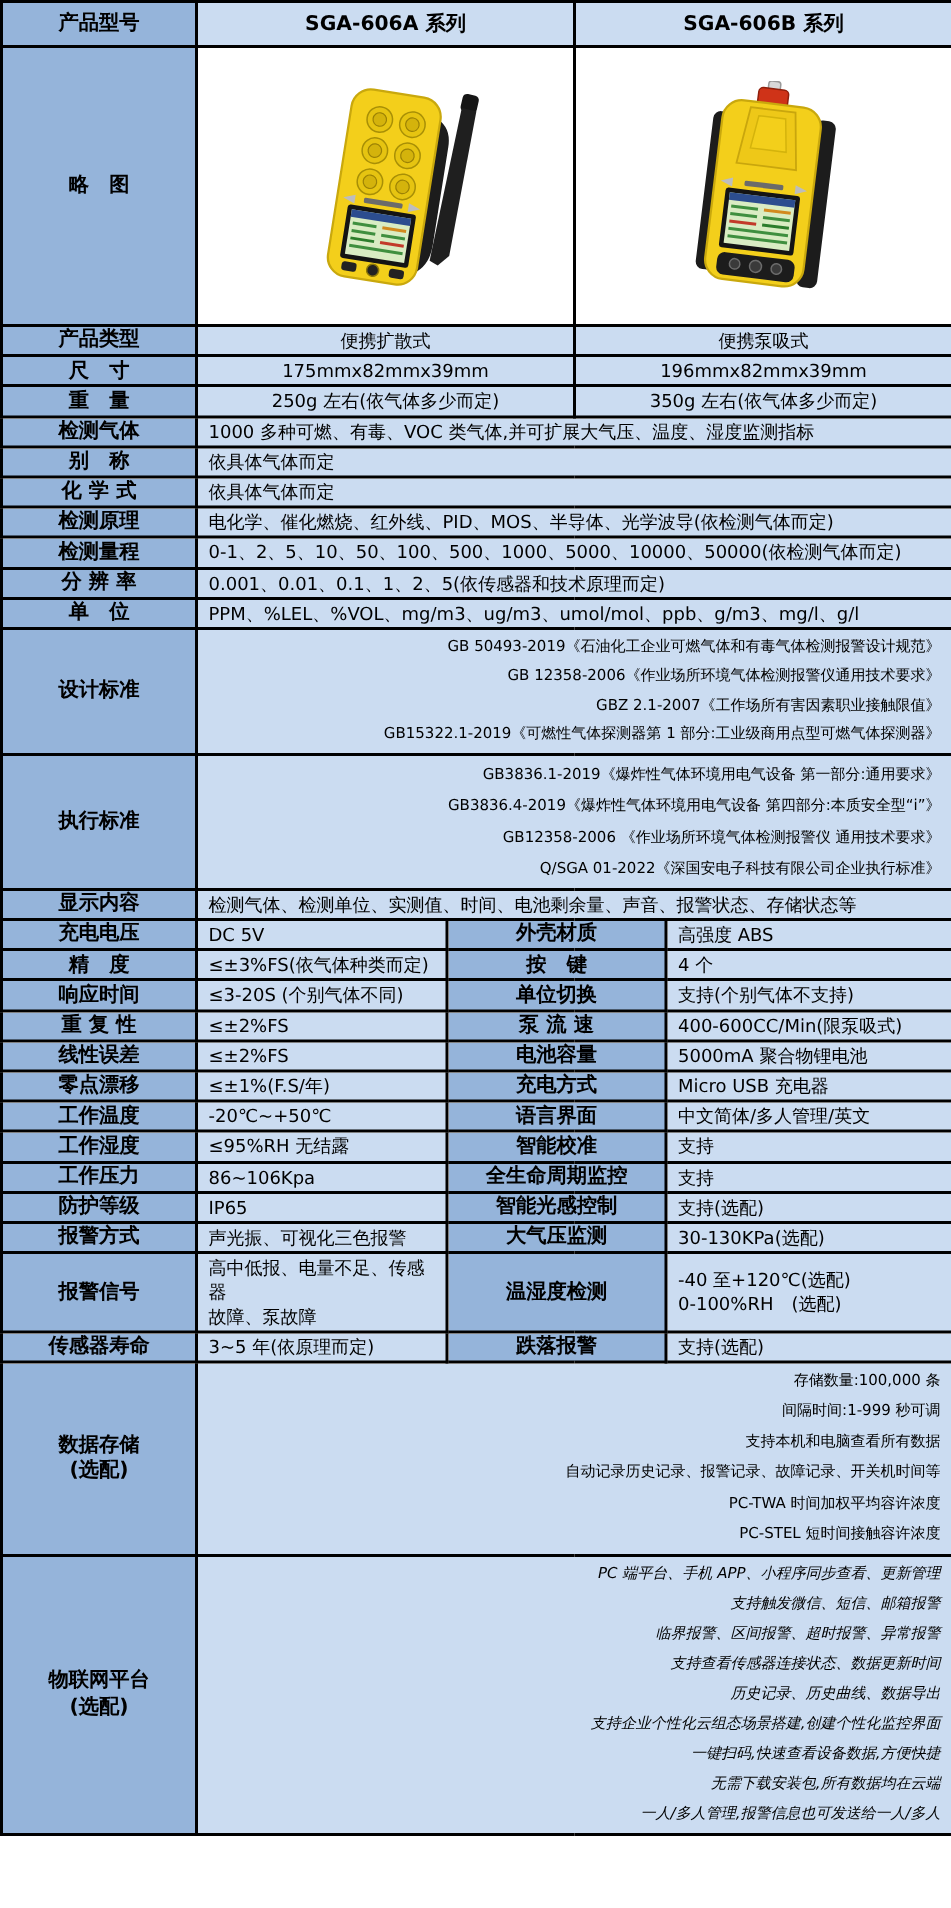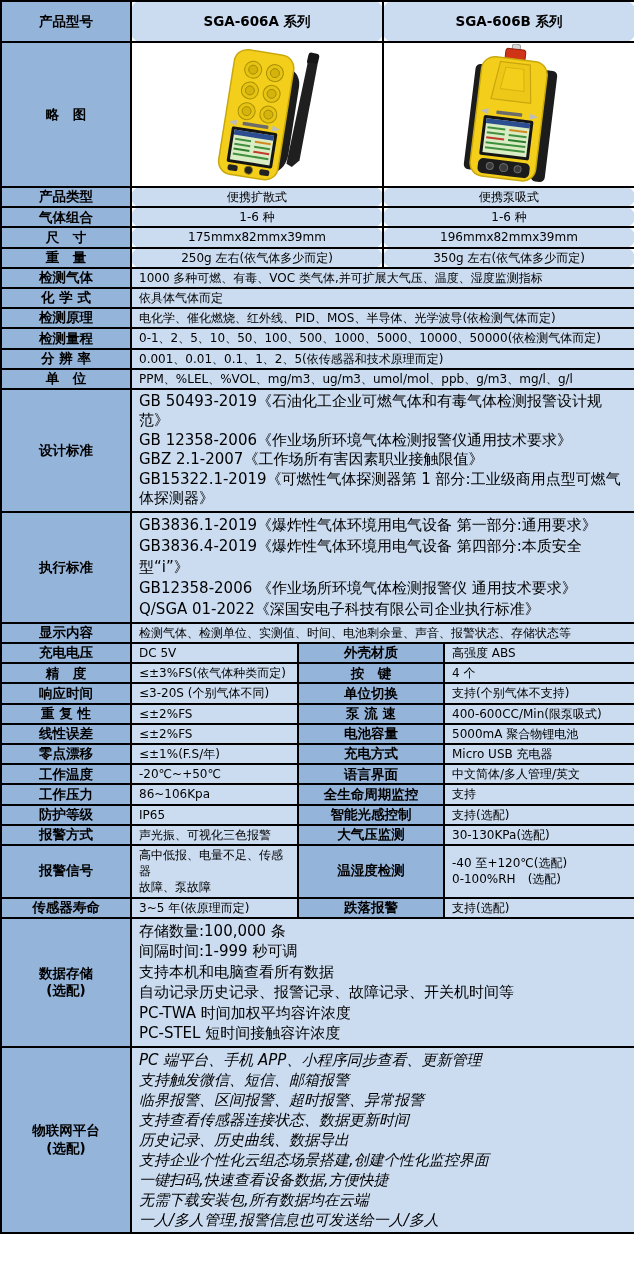--- a/index.html
+++ b/index.html
@@ -37,27 +37,27 @@
     line-height:1.3;
     padding:0 2px;
   }
   td.val{
     background:var(--value-bg);
     font-size:12px;
     padding:1px 7px;
     white-space:pre-line;
     line-height:1.35;
   }
-  td.val.center{text-align:center;padding:1px 2px;border-radius:10px;}
+  td.val.center{text-align:center;padding:1px 2px;}
   td.val.hdr{font-weight:bold;font-size:13.5px;}
   td.imgcell{background:var(--image-bg);text-align:center;padding:0;}
   td.cell-lines{background:var(--value-bg);padding:2px 7px;}
-  .cell-lines div{font-size:15px;}
-  tr.h-hdr{height:41px;}
-  tr.h-img{height:145px;}
+  .cell-lines div{font-size:10px;text-align:right;}
+  tr.h-hdr{height:30px;}
+  tr.h-img{height:186px;}
   tr.design .cell-lines div{line-height:19.5px;}
   tr.exec .cell-lines div{line-height:21px;}
   tr.alarm{height:44px;}
   tr.storage .cell-lines div{line-height:20.5px;}
   tr.iot .cell-lines div{line-height:20px;font-style:italic;}
   svg{display:block;margin:0 auto;}
 </style>
 </head>
 <body>
 
@@ -169,38 +169,37 @@
       </svg>
     </td>
   </tr>
 
   <tr>
     <td class="lbl">产品类型</td>
     <td class="val center" colspan="2">便携扩散式</td>
     <td class="val center" colspan="2">便携泵吸式</td>
   </tr>
   <tr>
-    <td class="lbl">气体组合</td>
-    <td class="val center" colspan="2">1-6 种</td>
-    <td class="val center" colspan="2">1-6 种</td>
-  </tr>
-  <tr>
     <td class="lbl">尺　寸</td>
     <td class="val center" colspan="2">175mmx82mmx39mm</td>
     <td class="val center" colspan="2">196mmx82mmx39mm</td>
   </tr>
   <tr>
     <td class="lbl">重　量</td>
     <td class="val center" colspan="2">250g 左右(依气体多少而定)</td>
     <td class="val center" colspan="2">350g 左右(依气体多少而定)</td>
   </tr>
 
   <tr>
     <td class="lbl">检测气体</td>
     <td class="val" colspan="4">1000 多种可燃、有毒、VOC 类气体,并可扩展大气压、温度、湿度监测指标</td>
+  </tr>
+  <tr>
+    <td class="lbl">别　称</td>
+    <td class="val" colspan="4">依具体气体而定</td>
   </tr>
   <tr>
     <td class="lbl">化 学 式</td>
     <td class="val" colspan="4">依具体气体而定</td>
   </tr>
   <tr>
     <td class="lbl">检测原理</td>
     <td class="val" colspan="4">电化学、催化燃烧、红外线、PID、MOS、半导体、光学波导(依检测气体而定)</td>
   </tr>
   <tr>
@@ -275,20 +274,26 @@
     <td class="lbl">零点漂移</td>
     <td class="val">≤±1%(F.S/年)</td>
     <td class="lbl" colspan="2">充电方式</td>
     <td class="val">Micro USB 充电器</td>
   </tr>
   <tr>
     <td class="lbl">工作温度</td>
     <td class="val">-20℃~+50℃</td>
     <td class="lbl" colspan="2">语言界面</td>
     <td class="val">中文简体/多人管理/英文</td>
+  </tr>
+  <tr>
+    <td class="lbl">工作湿度</td>
+    <td class="val">≤95%RH 无结露</td>
+    <td class="lbl" colspan="2">智能校准</td>
+    <td class="val">支持</td>
   </tr>
   <tr>
     <td class="lbl">工作压力</td>
     <td class="val">86~106Kpa</td>
     <td class="lbl" colspan="2">全生命周期监控</td>
     <td class="val">支持</td>
   </tr>
   <tr>
     <td class="lbl">防护等级</td>
     <td class="val">IP65</td>

